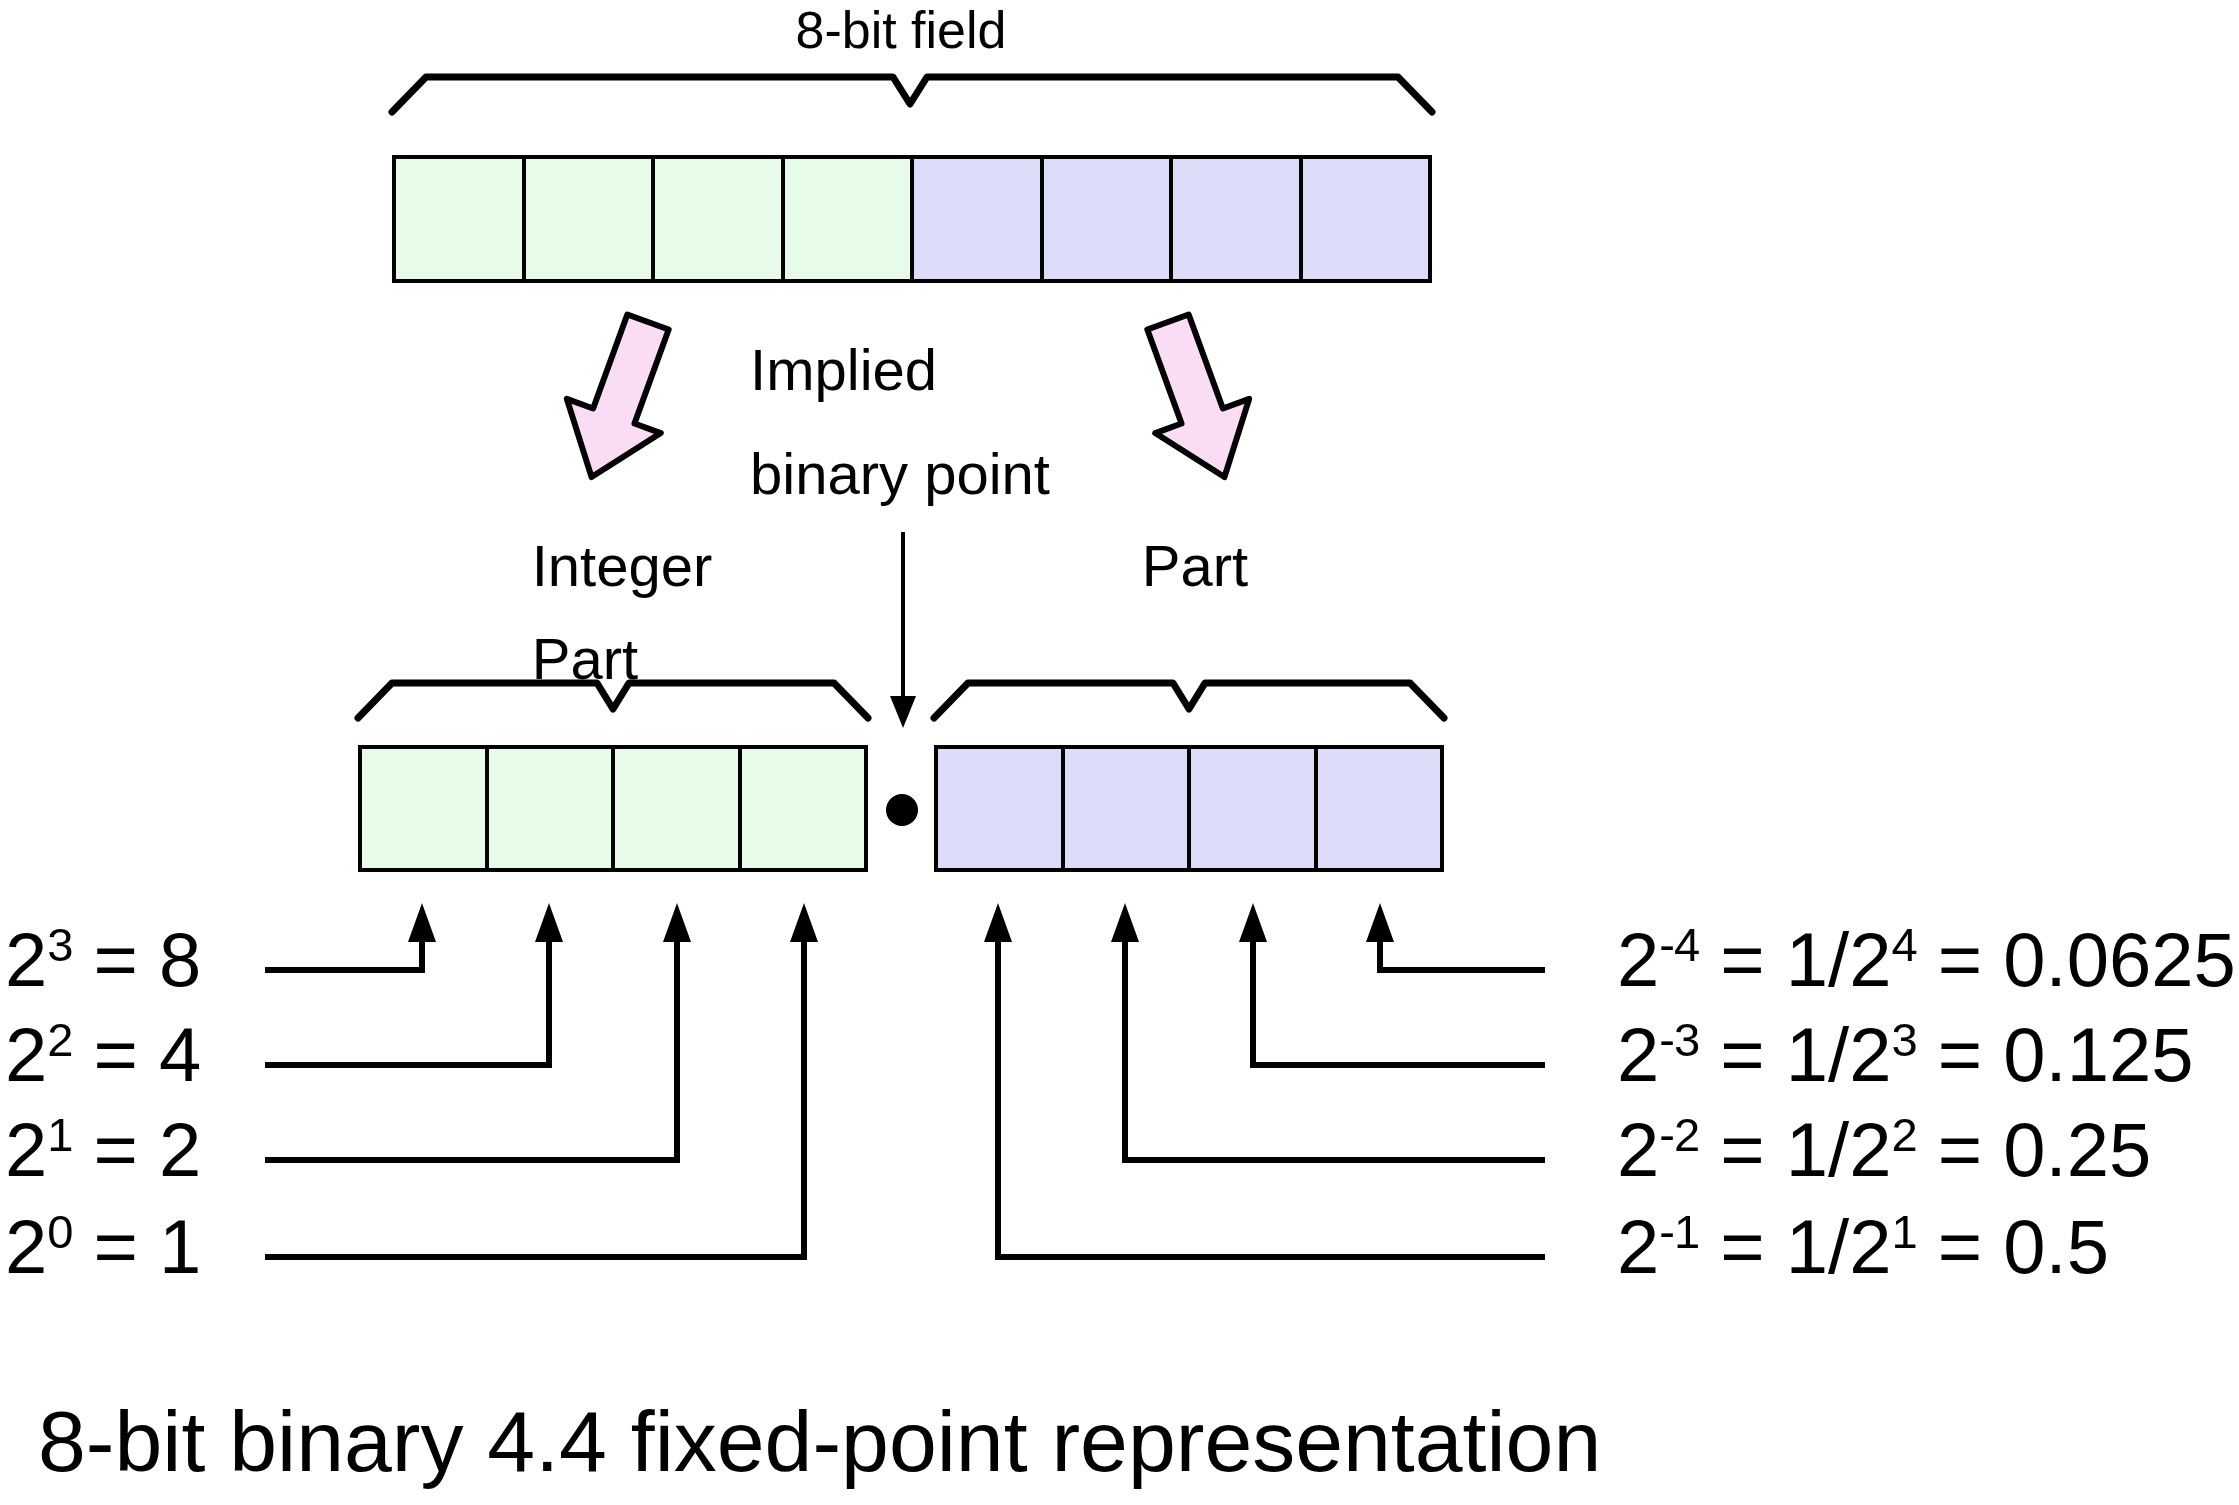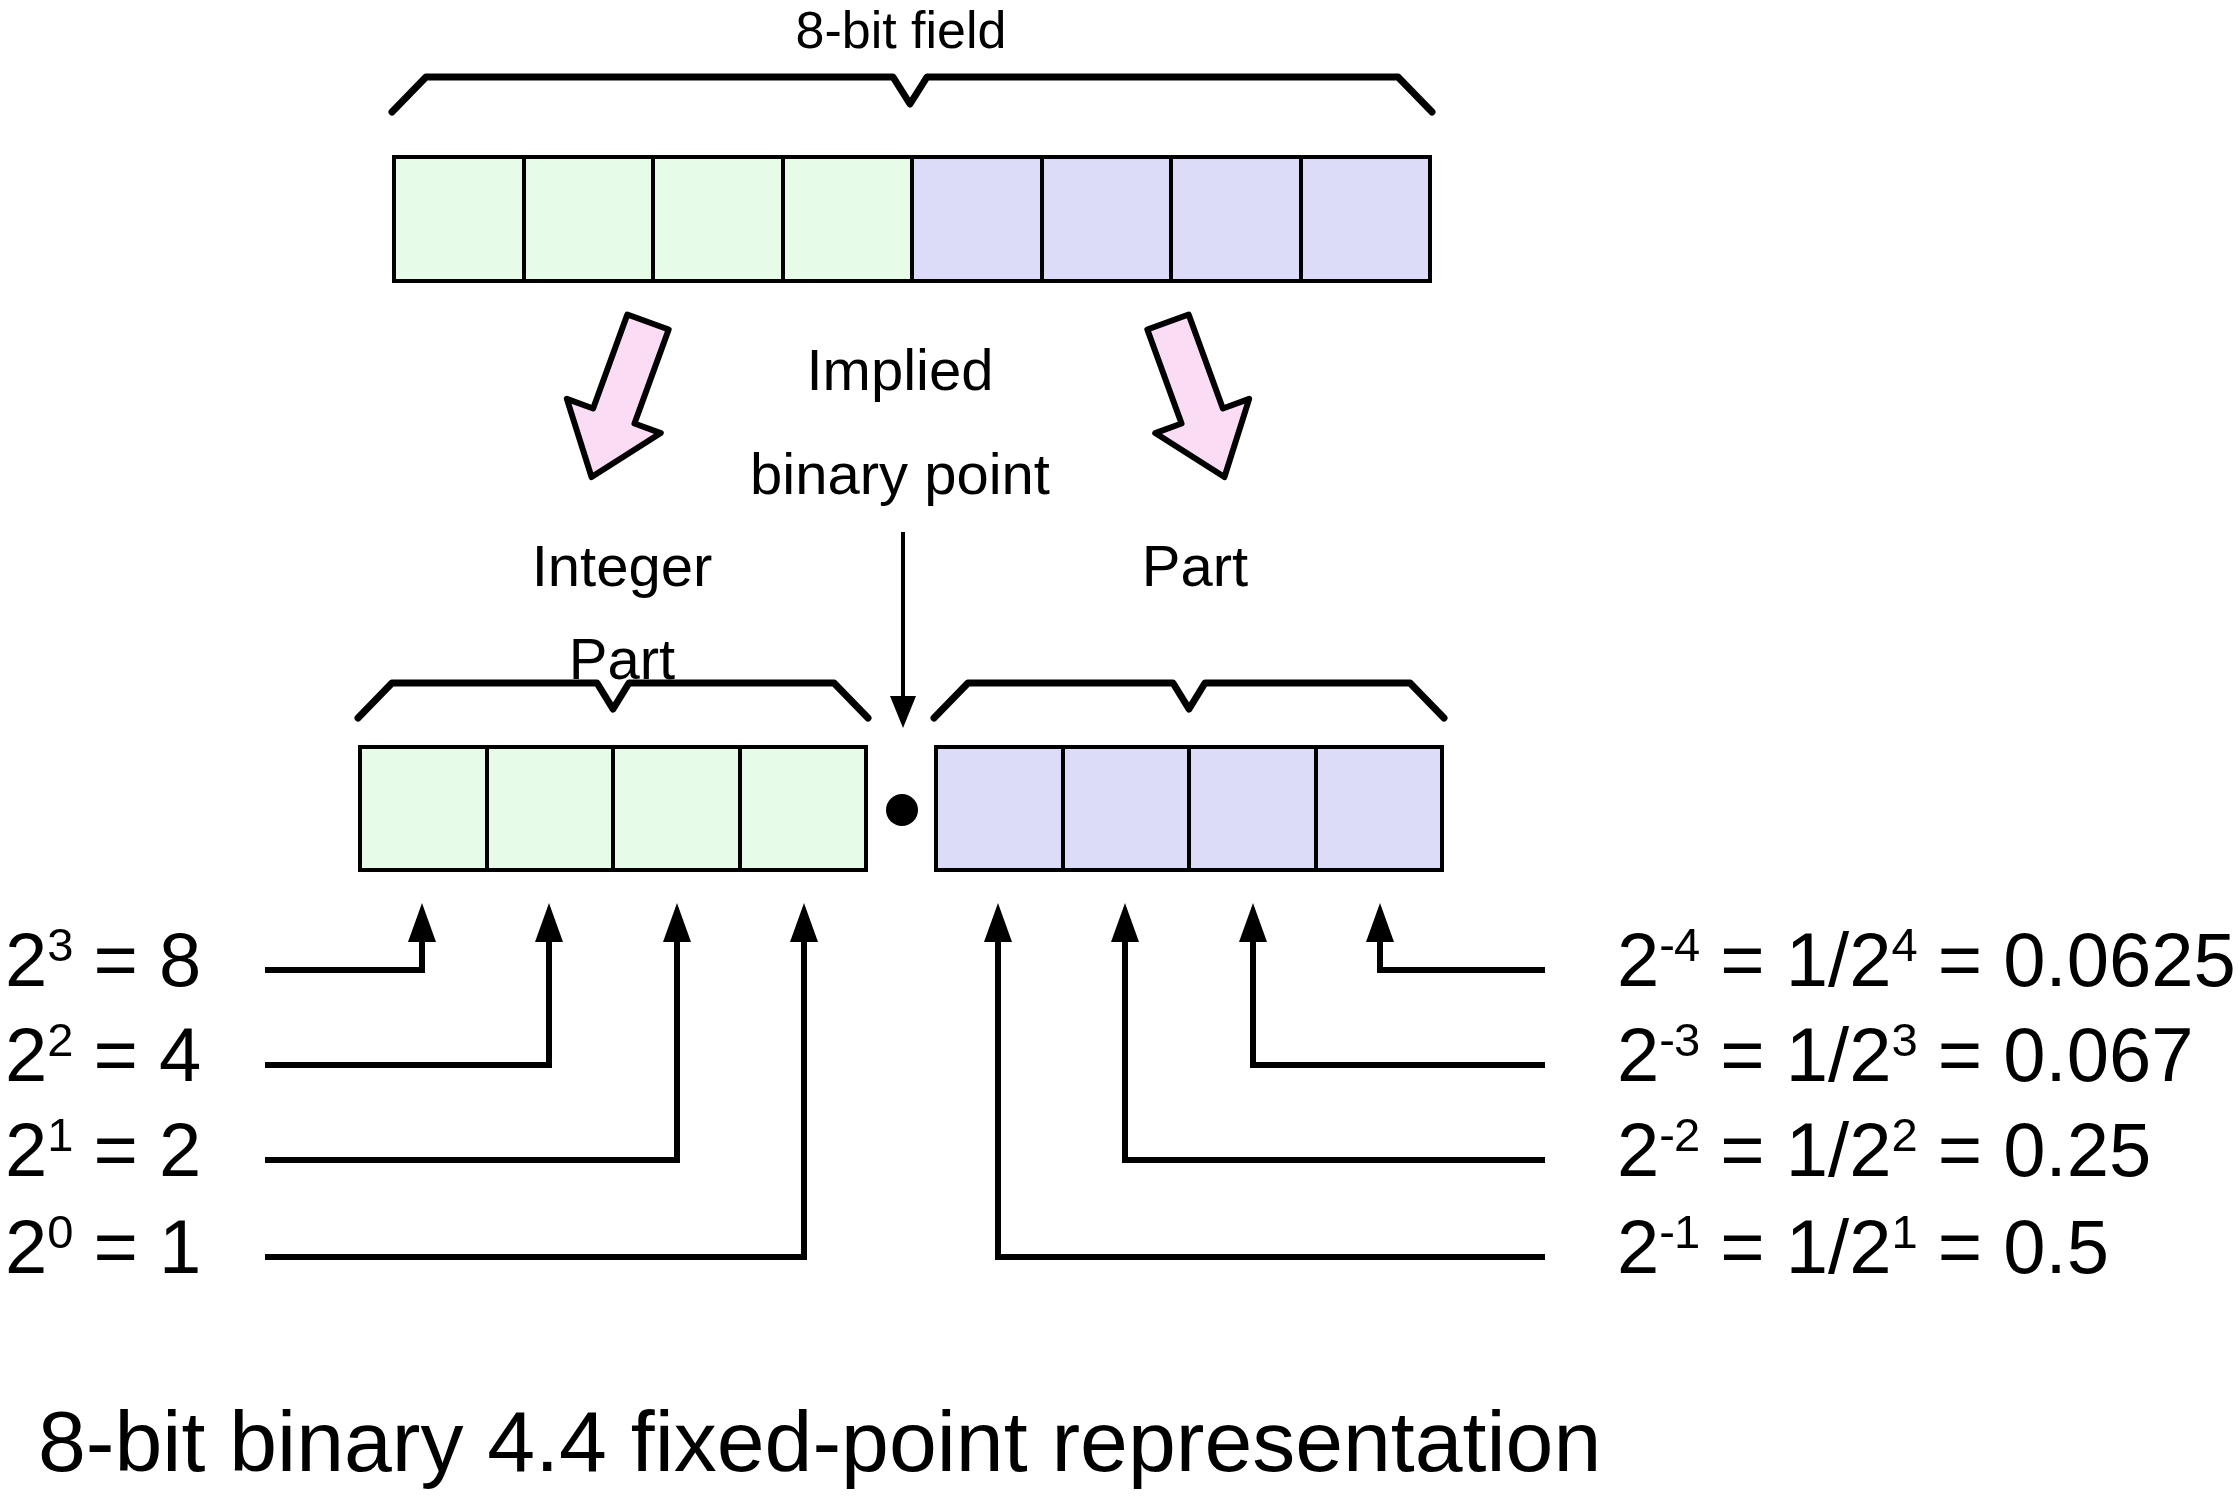--- a/index.html
+++ b/index.html
@@ -6,21 +6,21 @@
   body{
     position:relative;
     width:2239px;height:1505px;
     font-family:"Liberation Sans", sans-serif;
     color:#000;
     overflow:hidden;
   }
   svg.overlay{position:absolute;left:0;top:0;pointer-events:none;}
 
   .txt{position:absolute;white-space:nowrap;}
-  .centered{transform:translateX(-50%);text-align:center;}
+  .centered{transform:translateX(-50%);}
 
   .field-label{font-size:52px;line-height:1.1;}
   .mid-label{font-size:58px;line-height:1.8;}
   .part-label{font-size:58px;line-height:1.6;}
   .power-label{font-size:76px;line-height:1;}
   .power-label .sup{font-size:0.62em;vertical-align:0.52em;letter-spacing:-1px;}
   .title-label{font-size:86px;line-height:1;}
 
   .bitrow{
     position:absolute;display:flex;
@@ -130,17 +130,17 @@
 <div class="txt centered part-label" style="left:1195px;top:520px;">
   <div>Part</div>
 </div>
 
 <div class="txt power-label" style="left:5px;top:921px;"><span>2</span><span class="sup">3</span><span> = 8</span></div>
 <div class="txt power-label" style="left:5px;top:1016px;"><span>2</span><span class="sup">2</span><span> = 4</span></div>
 <div class="txt power-label" style="left:5px;top:1111px;"><span>2</span><span class="sup">1</span><span> = 2</span></div>
 <div class="txt power-label" style="left:5px;top:1208px;"><span>2</span><span class="sup">0</span><span> = 1</span></div>
 
 <div class="txt power-label" style="left:1617px;top:921px;"><span>2</span><span class="sup">-4</span><span> = 1/2</span><span class="sup">4</span><span> = 0.0625</span></div>
-<div class="txt power-label" style="left:1617px;top:1016px;"><span>2</span><span class="sup">-3</span><span> = 1/2</span><span class="sup">3</span><span> = 0.067</span></div>
+<div class="txt power-label" style="left:1617px;top:1016px;"><span>2</span><span class="sup">-3</span><span> = 1/2</span><span class="sup">3</span><span> = 0.125</span></div>
 <div class="txt power-label" style="left:1617px;top:1111px;"><span>2</span><span class="sup">-2</span><span> = 1/2</span><span class="sup">2</span><span> = 0.25</span></div>
 <div class="txt power-label" style="left:1617px;top:1208px;"><span>2</span><span class="sup">-1</span><span> = 1/2</span><span class="sup">1</span><span> = 0.5</span></div>
 
 <div class="txt title-label" style="left:38px;top:1398px;">8-bit binary 4.4 fixed-point representation</div>
 
 </body></html>

